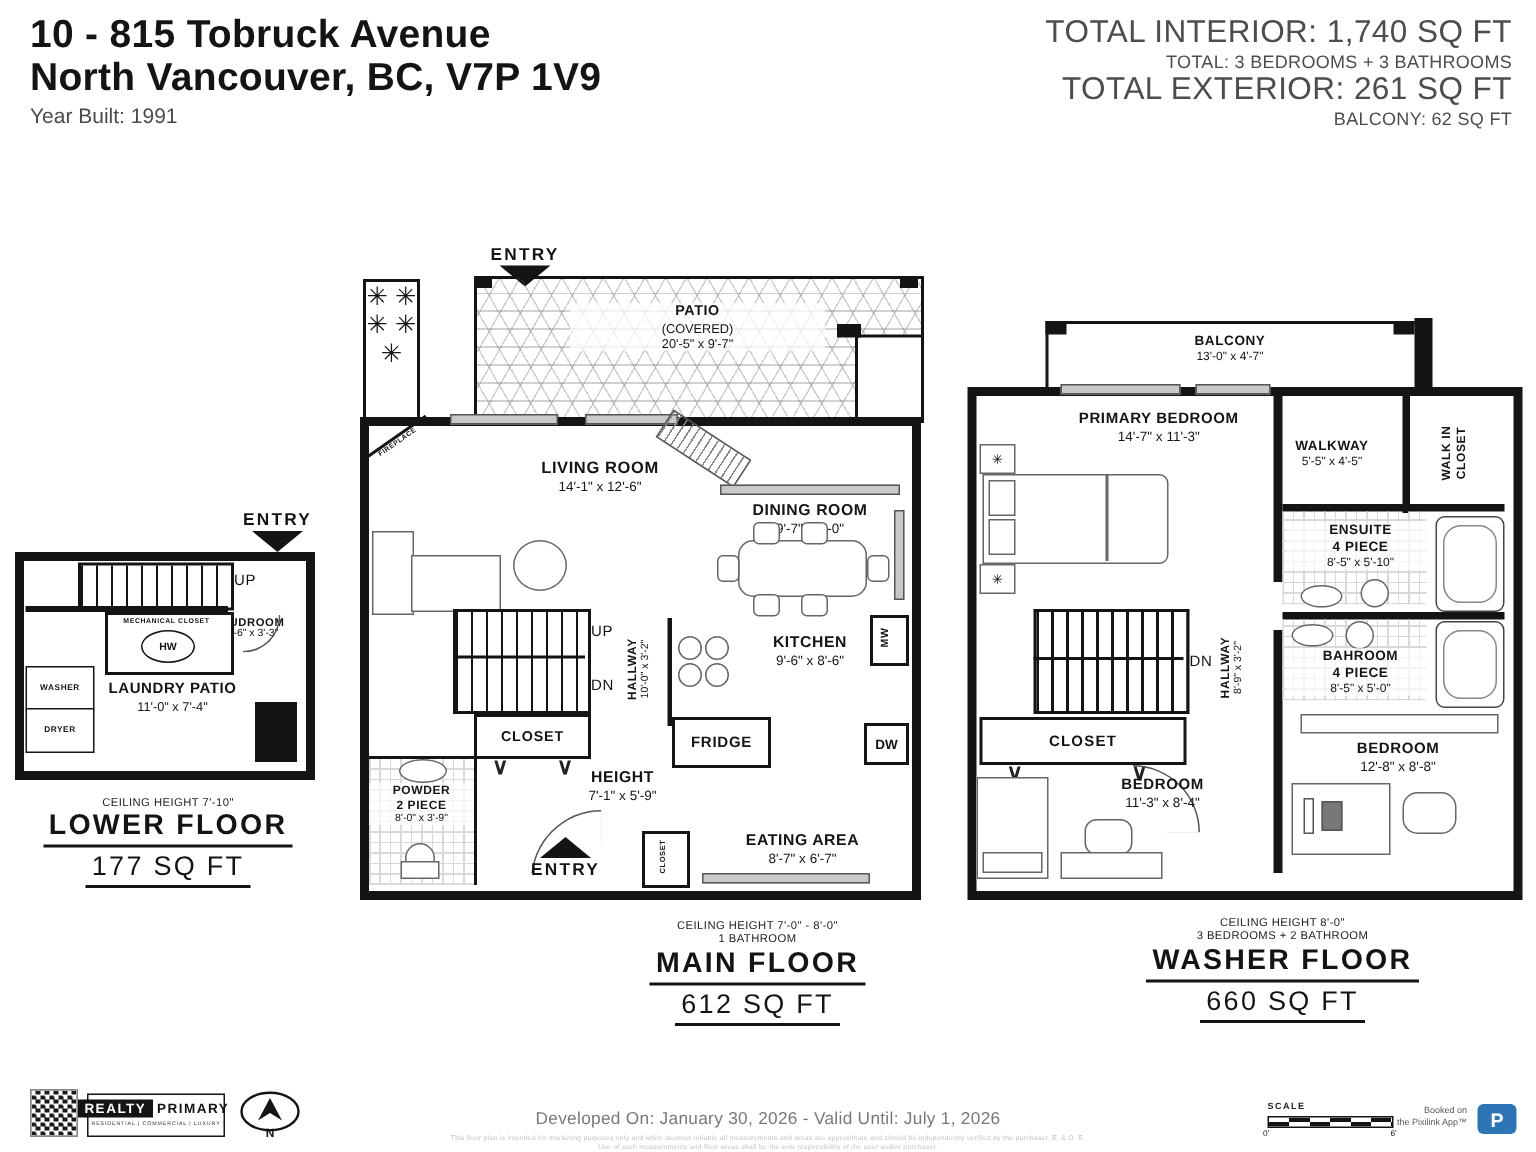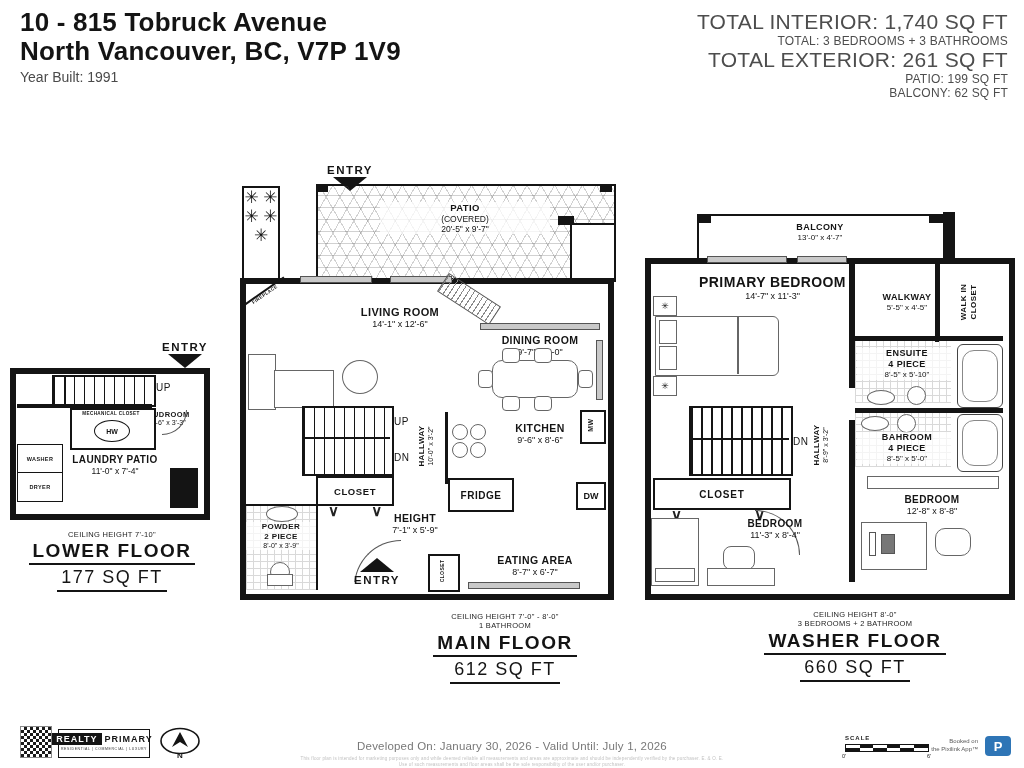--- a/index.html
+++ b/index.html
@@ -74,21 +74,20 @@
 
   <div class="abs" style="left:20px;top:8px">
     <div class="addr1">10 - 815 Tobruck Avenue</div>
     <div class="addr2">North Vancouver, BC, V7P 1V9</div>
     <div class="year">Year Built: 1991</div>
   </div>
   <div class="abs" style="right:16px;top:10px;text-align:right">
     <div class="totbig">TOTAL INTERIOR: 1,740 SQ FT</div>
     <div class="totsm">TOTAL: 3 BEDROOMS + 3 BATHROOMS</div>
     <div class="totbig">TOTAL EXTERIOR: 261 SQ FT</div>
-    <div class="totsm">PATIO: 199 SQ FT</div>
     <div class="totsm">BALCONY: 62 SQ FT</div>
   </div>
 
   <div class="entry" style="left:150px;top:341px;width:70px">ENTRY</div>
   <div class="tri-down" style="left:168px;top:354px"></div>
 
   <div class="plan" style="left:10px;top:368px;width:200px;height:152px">
     <div class="frame" style="left:0;top:0;width:188px;height:140px"></div>
     <div class="stairs" style="left:42px;top:7px;width:100px;height:28px"></div>
     <div class="updn" style="left:146px;top:14px">UP</div>
@@ -228,33 +227,33 @@
     <div class="lbl" style="left:90px;top:12px;width:170px">
       <div class="nm" style="font-size:9px">BALCONY</div>
       <div style="font-size:8px">13'-0" x 4'-7"</div>
     </div>
 
     <div class="frame" style="left:0;top:48px;width:358px;height:330px"></div>
     <div class="win" style="left:62px;top:46px;width:78px;height:5px"></div>
     <div class="win" style="left:152px;top:46px;width:48px;height:5px"></div>
 
     <div class="lbl" style="left:35px;top:64px;width:185px">
-      <div class="nm" style="font-size:14px">PRIMARY BEDROOM</div>
+      <div class="nm" style="font-size:10px">PRIMARY BEDROOM</div>
       <div class="rdim" style="font-size:9px">14'-7" x 11'-3"</div>
     </div>
     <div class="furn" style="left:8px;top:86px;width:22px;height:18px;display:flex;align-items:center;justify-content:center;font-size:9px">✳</div>
     <div class="furn" style="left:8px;top:166px;width:22px;height:18px;display:flex;align-items:center;justify-content:center;font-size:9px">✳</div>
     <div class="furn" style="left:10px;top:106px;width:122px;height:58px;border-radius:0 6px 6px 0"></div>
     <div class="furn" style="left:14px;top:110px;width:16px;height:22px"></div>
     <div class="furn" style="left:14px;top:136px;width:16px;height:22px"></div>
     <div class="abs" style="left:92px;top:106px;width:2px;height:58px;background:#666"></div>
 
     <div class="wall" style="left:204px;top:54px;width:6px;height:124px"></div>
     <div class="wall" style="left:204px;top:210px;width:6px;height:162px"></div>
-    <div class="lbl" style="left:221px;top:82px;width:82px">
+    <div class="lbl" style="left:202px;top:82px;width:82px">
       <div class="nm" style="font-size:9px">WALKWAY</div>
       <div style="font-size:8px">5'-5" x 4'-5"</div>
     </div>
     <div class="wall" style="left:290px;top:54px;width:5px;height:78px"></div>
     <div class="vlbl" style="left:324px;top:92px">
       <div class="nm" style="font-size:8px">WALK IN</div>
       <div class="nm" style="font-size:8px">CLOSET</div>
     </div>
     <div class="wall" style="left:210px;top:126px;width:148px;height:5px"></div>
     <div class="abs tile" style="left:210px;top:131px;width:96px;height:62px"></div>

